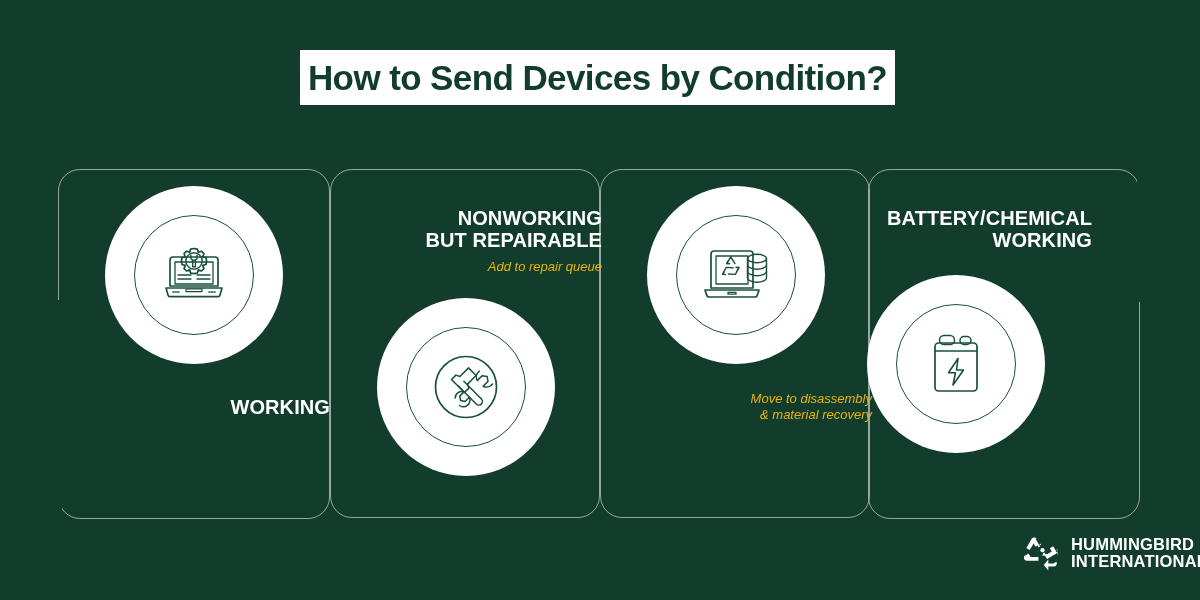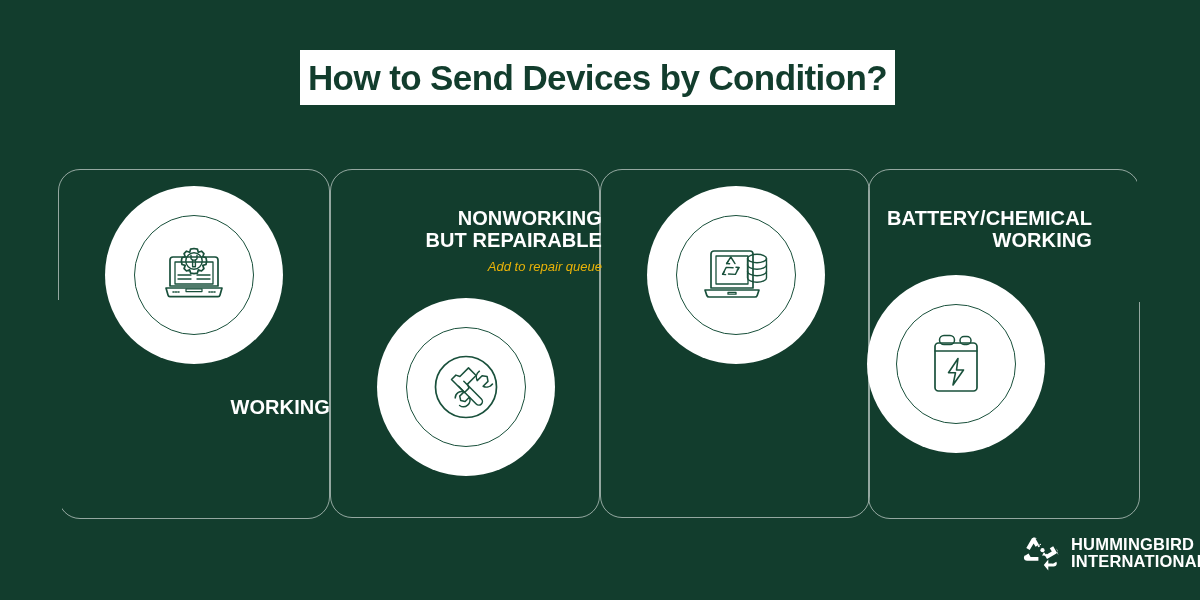--- a/index.html
+++ b/index.html
@@ -190,20 +190,24 @@
           <path d="M24.6 30.3l3.6-6.9 6.9.4" stroke-width="1.4"></path>
           <path d="M26.4 27.7l-1.8 2.6 3 .3" stroke-width="1.4"></path>
           <ellipse cx="59" cy="14.5" rx="9.5" ry="4.2" stroke-width="1.4"></ellipse>
           <path d="M49.5 14.5v6.5c0 2.3 4.3 4.2 9.5 4.2s9.5-1.9 9.5-4.2v-6.5" stroke-width="1.4"></path>
           <path d="M49.5 21v6.5c0 2.3 4.3 4.2 9.5 4.2s9.5-1.9 9.5-4.2V21" stroke-width="1.4"></path>
           <path d="M49.5 27.5V34c0 2.3 4.3 4.2 9.5 4.2s9.5-1.9 9.5-4.2v-6.5" stroke-width="1.4"></path>
         </svg>
       </div>
     </div>
     <div class="texts">
+      <div class="card-desc">
+        <span>Move to disassembly</span><br>
+        <span>&amp; material recovery</span>
+      </div>
     </div>
   </div>
 
   <div class="card text-first" id="card-4">
     <div class="texts">
       <div class="card-title">
         <span>BATTERY/CHEMICAL</span><br>
         <span>WORKING</span>
       </div>
     </div>

